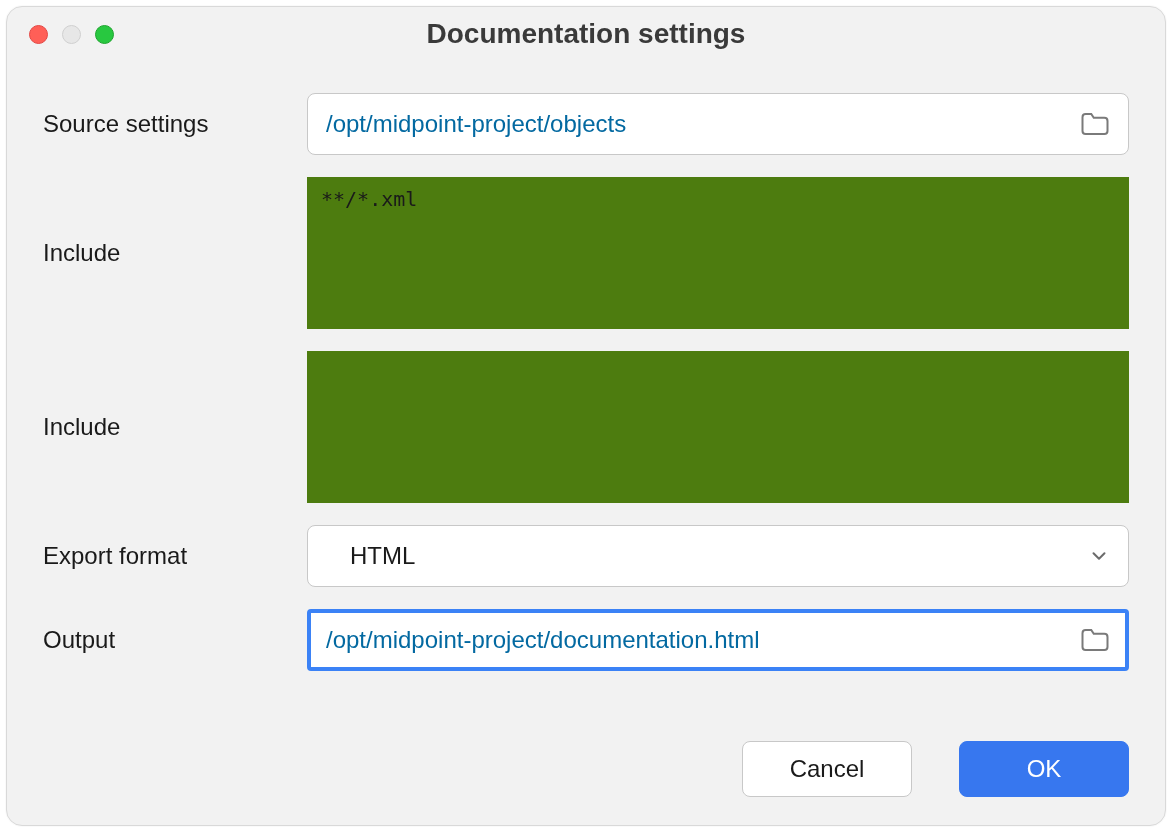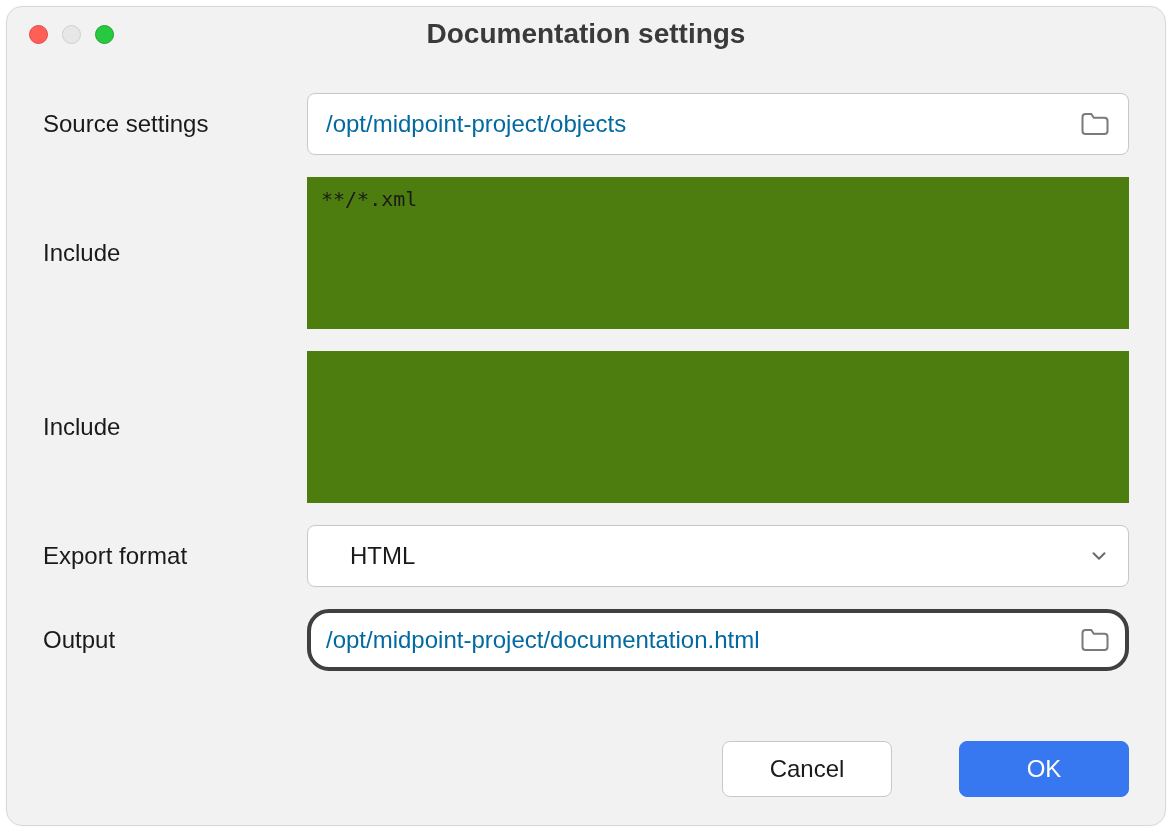--- a/index.html
+++ b/index.html
@@ -75,22 +75,22 @@
     padding: 0 18px;
     font-size: 24px;
     color: #0369a1;
   }
   .text-input .value {
     flex: 1;
     white-space: nowrap;
     overflow: hidden;
   }
   .text-input.focused {
-    border: 4px solid #404040;
-    border-radius: 22px;
+    border: 4px solid #3b82f6;
+    border-radius: 4px;
     padding: 0 15px;
   }
   .textarea {
     width: 100%;
     height: 152px;
     background: #4d7c0f;
     border: none;
     padding: 10px 14px;
     font-family: ui-monospace, Menlo, Monaco, Consolas, monospace;
     font-size: 20px;
@@ -117,21 +117,20 @@
   }
   .folder-icon {
     width: 30px; height: 26px;
     color: #7a7a7a;
     flex: 0 0 auto;
   }
 
   .footer {
     display: flex;
     justify-content: flex-end;
-    gap: 20px;
     padding: 10px 36px 28px 36px;
   }
   .btn {
     height: 56px;
     min-width: 170px;
     border-radius: 8px;
     font-size: 24px;
     display: flex;
     align-items: center;
     justify-content: center;

